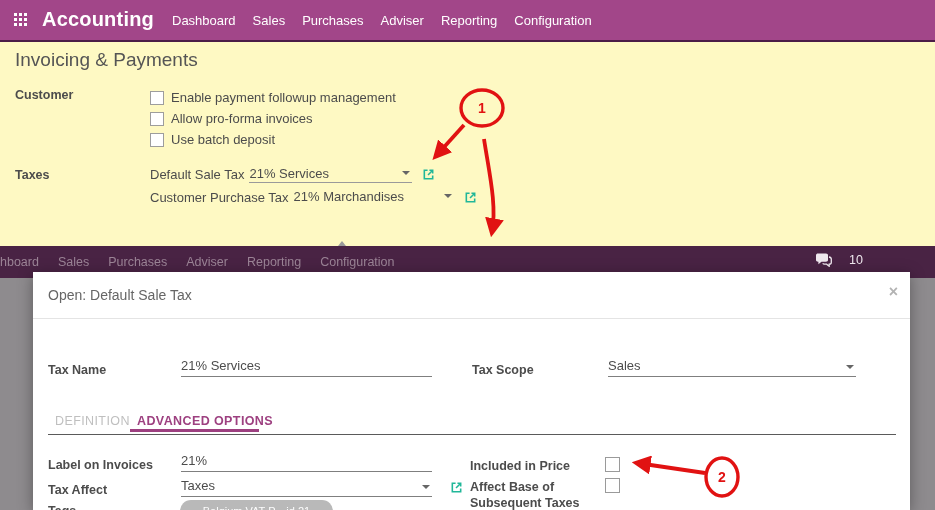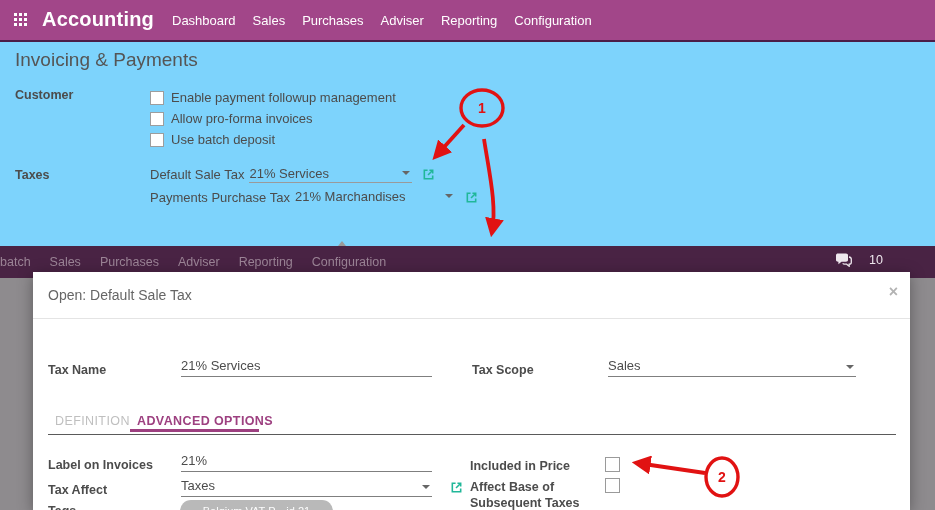--- a/index.html
+++ b/index.html
@@ -1,18 +1,18 @@
 <!DOCTYPE html>
 <html><head>
 <meta charset="utf-8">
 <style>
   * { margin:0; padding:0; box-sizing:border-box; }
   html,body { background:#fff; }
   body { font-family:"Liberation Sans", sans-serif; }
-  .screen { position:relative; width:935px; height:510px; overflow:hidden; background:#7dd3fc; }
+  .screen { position:relative; width:935px; height:510px; overflow:hidden; background:#fef9c3; }
 
   
   .topbar { position:absolute; top:0; left:0; width:935px; height:42px;
             background:#a24689; border-bottom:2px solid #4b1d47;
             display:flex; align-items:center; }
   .apps-icon { position:absolute; left:14px; top:13px; width:15px; height:15px;
                display:grid; grid-template-columns:repeat(3,3px); grid-template-rows:repeat(3,3px); gap:2px; }
   .apps-icon span { background:#fff; }
   .brand { position:absolute; left:42px; top:8px; color:#fff; font-size:20px; font-weight:bold; letter-spacing:.2px; }
   .topnav { position:absolute; left:172px; top:0; height:40px; display:flex; align-items:center; gap:17px; }
@@ -32,21 +32,21 @@
   .m2o.u { border-bottom:1px solid #9a9a9a; }
   .caret { width:0; height:0; border:4px solid transparent; border-top:4px solid #666; margin:3px 2px 0 6px; }
   .ext { margin-left:10px; display:inline-flex; }
 
   
   .caret-up { position:absolute; left:338px; top:237px; width:0; height:0;
               border:4px solid transparent; border-bottom:5px solid #9a9a9a; }
   .darkbar { position:absolute; left:0; top:246px; width:935px; height:32px; background:#492344; }
   .darknav { position:absolute; left:0; top:0; height:32px; display:flex; align-items:center; gap:19px; }
   .darknav .nav-item { color:#9b8496; font-size:12.5px; }
-  .msgs { position:absolute; right:52px; top:7px; display:flex; align-items:flex-start; gap:17px; }
+  .msgs { position:absolute; right:72px; top:7px; display:flex; align-items:flex-start; gap:17px; }
   .msgs .count { color:#efe8ee; font-size:12.5px; }
 
   .dim { position:absolute; top:278px; height:232px; background:#8e8b8e; }
   .dim-left { left:0; width:33px; }
   .dim-right { left:910px; width:25px; }
 
   .modal { position:absolute; left:33px; top:272px; width:877px; height:238px; background:#fff;
            box-shadow:0 3px 14px rgba(0,0,0,.35); overflow:hidden; }
   .modal-title { position:absolute; left:15px; top:15px; font-size:14px; color:#666; }
   .modal-close { position:absolute; right:12px; top:12px; font-size:16px; color:#b3b3b3;
@@ -129,39 +129,39 @@
     <span class="ext">
       <svg width="13" height="13" viewBox="0 0 14 14">
           <path d="M6 2.5 H2.5 V11.5 H11.5 V8" fill="none" stroke="#21b799" stroke-width="1.7"></path>
           <path d="M8 2.5 H11.5 V6" fill="none" stroke="#21b799" stroke-width="1.7"></path>
           <line x1="6.5" y1="7.5" x2="11" y2="3" stroke="#21b799" stroke-width="1.7"></line>
         </svg>
     </span>
   </div>
 
   <div class="tax-row" style="top:189px;">
-    <span>Payments Purchase Tax</span>
+    <span>Customer Purchase Tax</span>
     <span class="m2o" style="width:160px;">
       <span>21% Marchandises</span>
       <span class="caret"></span>
     </span>
     <span class="ext">
       <svg width="13" height="13" viewBox="0 0 14 14">
           <path d="M6 2.5 H2.5 V11.5 H11.5 V8" fill="none" stroke="#21b799" stroke-width="1.7"></path>
           <path d="M8 2.5 H11.5 V6" fill="none" stroke="#21b799" stroke-width="1.7"></path>
           <line x1="6.5" y1="7.5" x2="11" y2="3" stroke="#21b799" stroke-width="1.7"></line>
         </svg>
     </span>
   </div>
 
   <div class="caret-up"></div>
 
   <div class="darkbar">
     <div class="darknav">
-      <span class="nav-item">batch</span>
+      <span class="nav-item">hboard</span>
       <span class="nav-item">Sales</span>
       <span class="nav-item">Purchases</span>
       <span class="nav-item">Adviser</span>
       <span class="nav-item">Reporting</span>
       <span class="nav-item">Configuration</span>
     </div>
     <div class="msgs">
       <svg width="17" height="14" viewBox="0 0 17 14">
         <path d="M1 2.2 C1 1.2 1.9 0.5 3 0.5 H11 C12.2 0.5 13 1.3 13 2.3 V7 C13 8 12.2 8.7 11 8.7 H6.5 L3.4 11.2 V8.7 H3 C1.9 8.7 1 8 1 7 Z" fill="#efe8ee"></path>
         <path d="M14 4 C15.4 4.2 16.3 5 16.3 6.2 V9.4 C16.3 10.5 15.5 11.2 14.4 11.2 H14.2 V13.3 L11.6 11.2 H9.5 C8.7 11.2 8.1 10.9 7.8 10.3" fill="none" stroke="#efe8ee" stroke-width="1.3"></path>

